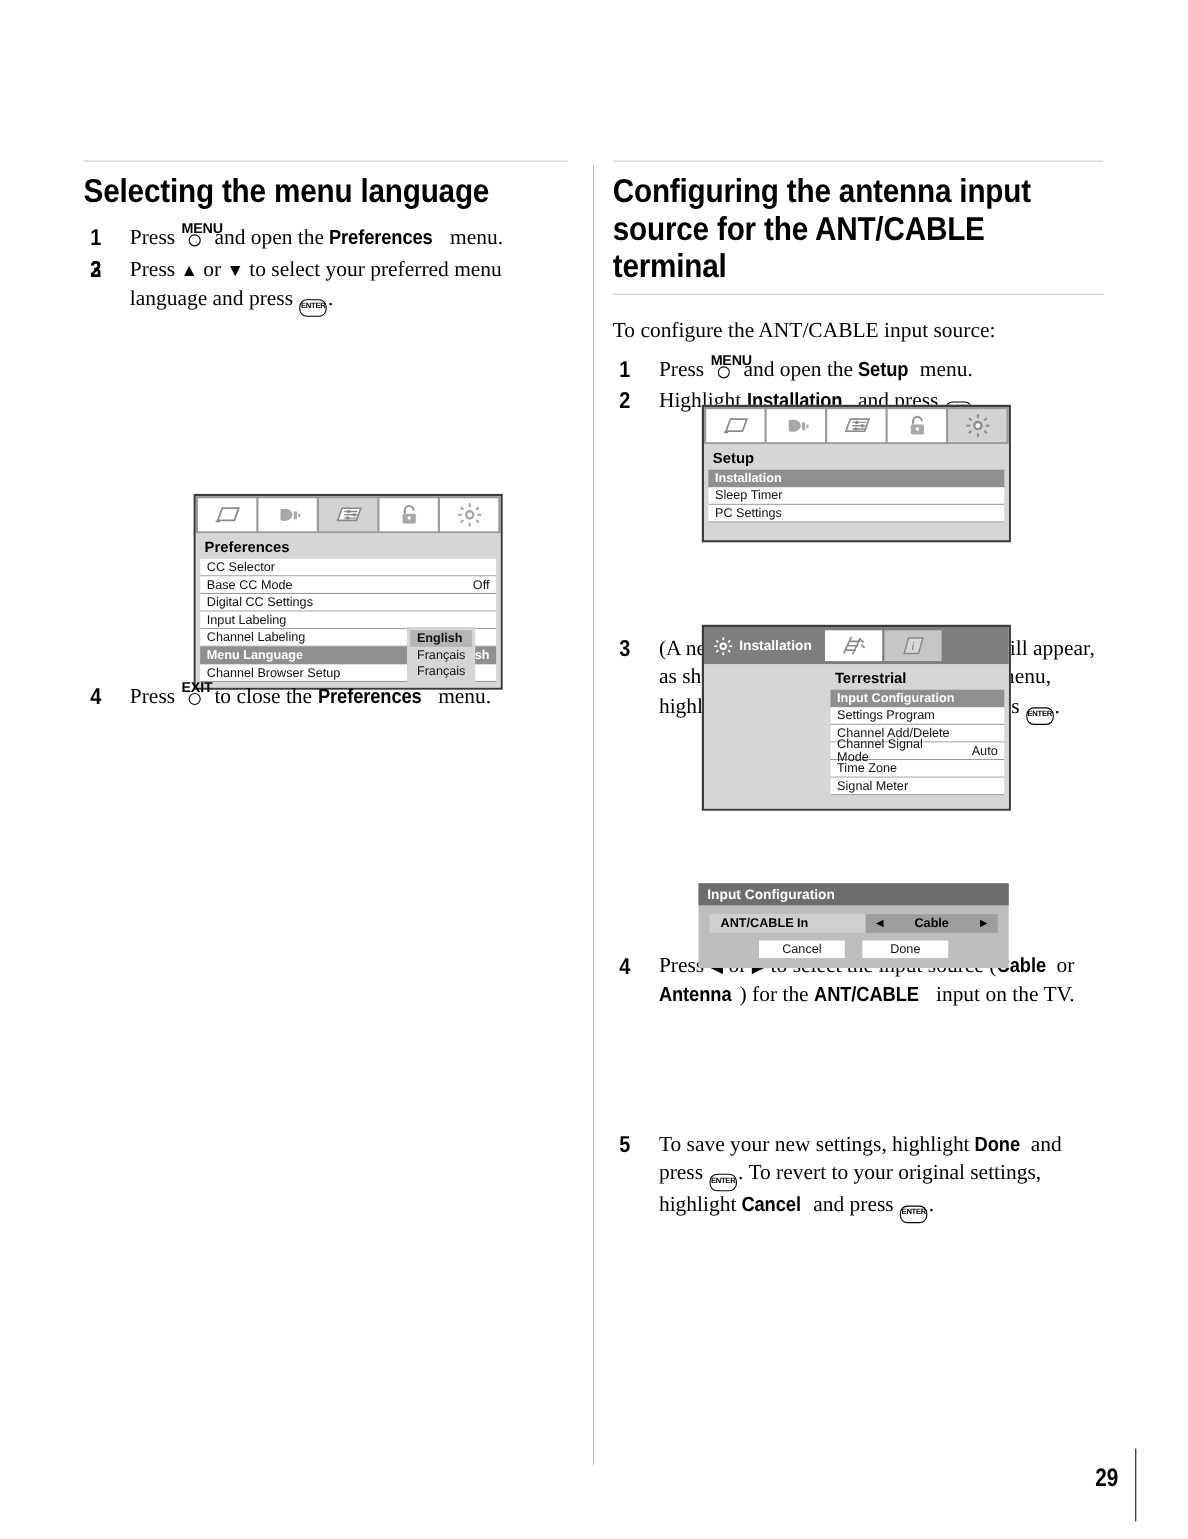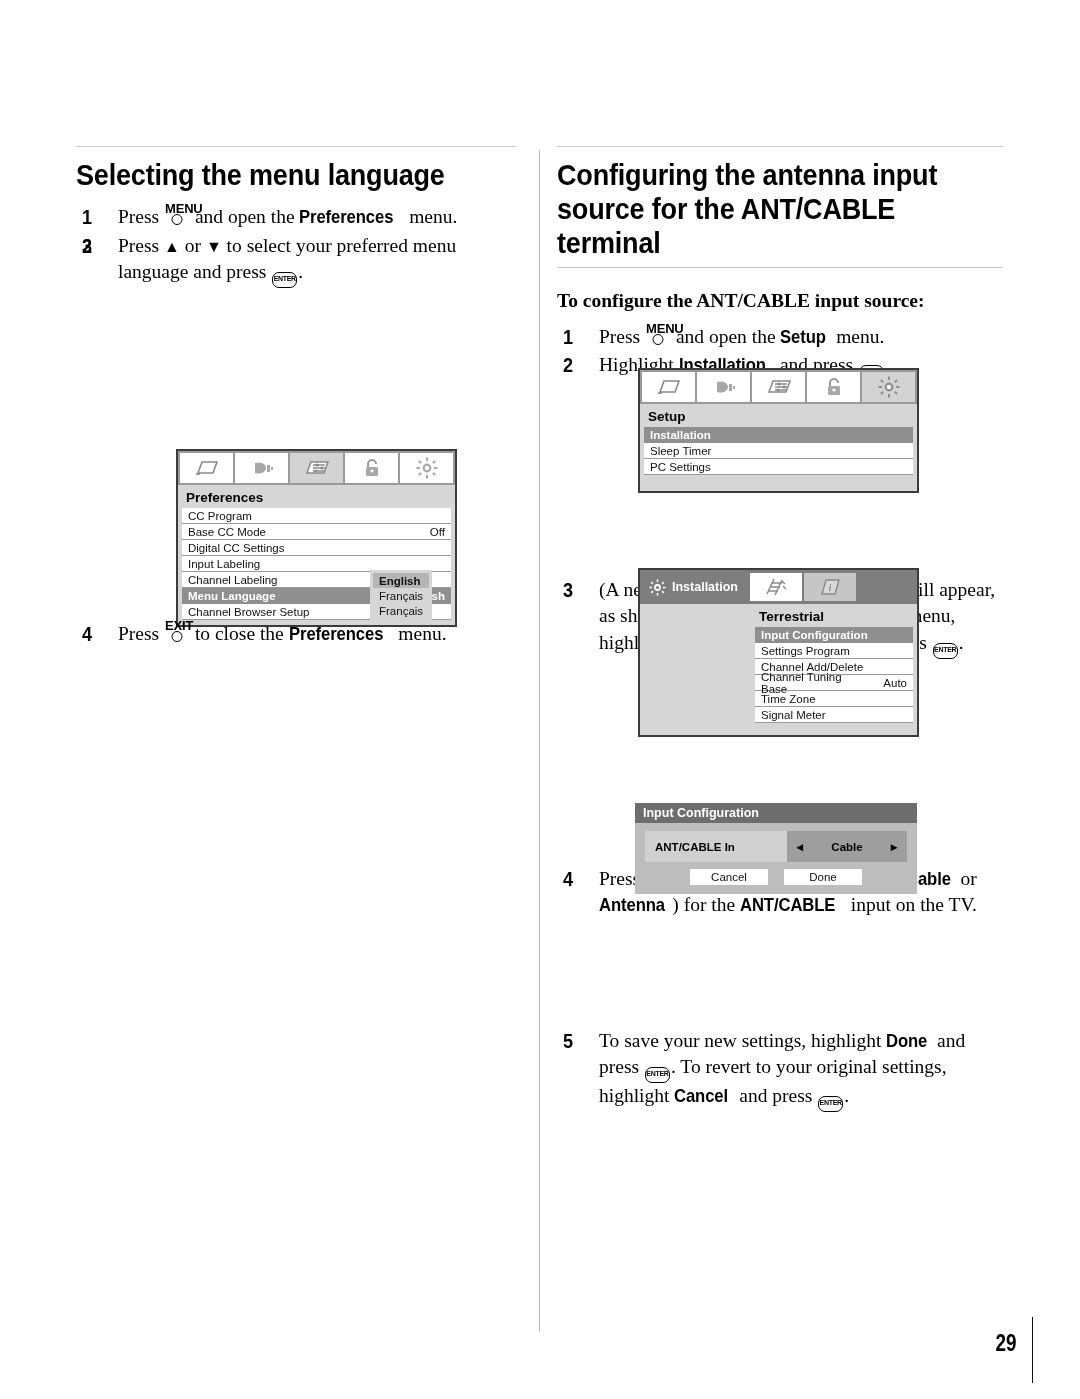--- a/index.html
+++ b/index.html
@@ -40,21 +40,21 @@
     margin:11px 0 0 0;color:#000;
     transform:scaleX(.9);transform-origin:left center;
     letter-spacing:-.2px;
   }
 
   p.body{
     font-size:19.5px;line-height:1.33;margin:20px 0 0 0;
     color:#111;
   }
   h2.sub{
-    font-family:"Liberation Serif", serif;font-weight:bold;
+    font-family:"Liberation Serif", serif;font-weight:normal;
     font-size:19.5px;margin:24px 0 0 0;
   }
 
   
   ol.steps{list-style:none;margin:12px 0 0 0;padding:0;}
   ol.steps li{
     position:relative;padding-left:42px;margin-bottom:2px;
     font-size:19.5px;line-height:1.35;
   }
   ol.steps li .num{
@@ -132,21 +132,21 @@
   .insttile{width:52px;background:#ffffff;display:flex;align-items:center;justify-content:center;}
   .insttile.alt{background:#c6c6c6;}
 
   
   .dlg{position:absolute;background:#bdbdbd;border:0;}
   .dlg-title{
     background:#6d6d6d;color:#fff;
     font-family:"Liberation Sans", sans-serif;font-weight:bold;font-size:12.5px;
     padding:3px 8px;
   }
-  .dlg-row{display:flex;margin:8px 10px 0 10px;height:31px;text-align:right;}
+  .dlg-row{display:flex;margin:8px 10px 0 10px;height:17px;text-align:right;}
   .dlg-rowlabel{
     background:#d0d0d0;flex:0 0 132px;display:flex;align-items:center;padding-left:10px;
     font-family:"Liberation Sans", sans-serif;font-weight:bold;font-size:11.5px;color:#000;
   }
   .dlg-rowval{
     background:#9e9e9e;flex:1;display:flex;align-items:center;justify-content:space-between;
     padding:0 7px;font-family:"Liberation Sans", sans-serif;font-weight:bold;font-size:11.5px;color:#000;
   }
   .dlg-btns{display:flex;justify-content:center;gap:16px;margin:7px 0 9px 0;}
   .dlg-btn{
@@ -238,21 +238,21 @@
                   <rect x="17" y="15.2" width="2" height="3.2" transform="rotate(-45 18 16.8)"></rect>
                 </g>
                 <circle cx="11" cy="11" r="2.2" fill="#ffffff"></circle>
               </g>
             </svg>
         </div>
       </div>
       <div class="menupanel">
         <div class="menutitle">Preferences</div>
         <div class="menurow">
-            <span>CC Program</span>
+            <span>CC Selector</span>
             <span class="val"></span>
           </div>
         <div class="menurow">
             <span>Base CC Mode</span>
             <span class="val">Off</span>
           </div>
         <div class="menurow">
             <span>Digital CC Settings</span>
             <span class="val"></span>
           </div>
@@ -430,21 +430,21 @@
           </div>
         <div class="menurow">
             <span>Settings Program</span>
             <span class="val"></span>
           </div>
         <div class="menurow">
             <span>Channel Add/Delete</span>
             <span class="val"></span>
           </div>
         <div class="menurow">
-            <span>Channel Tuning Base</span>
+            <span>Channel Signal Mode</span>
             <span class="val">Auto</span>
           </div>
         <div class="menurow">
             <span>Time Zone</span>
             <span class="val"></span>
           </div>
         <div class="menurow">
             <span>Signal Meter</span>
             <span class="val"></span>
           </div>

